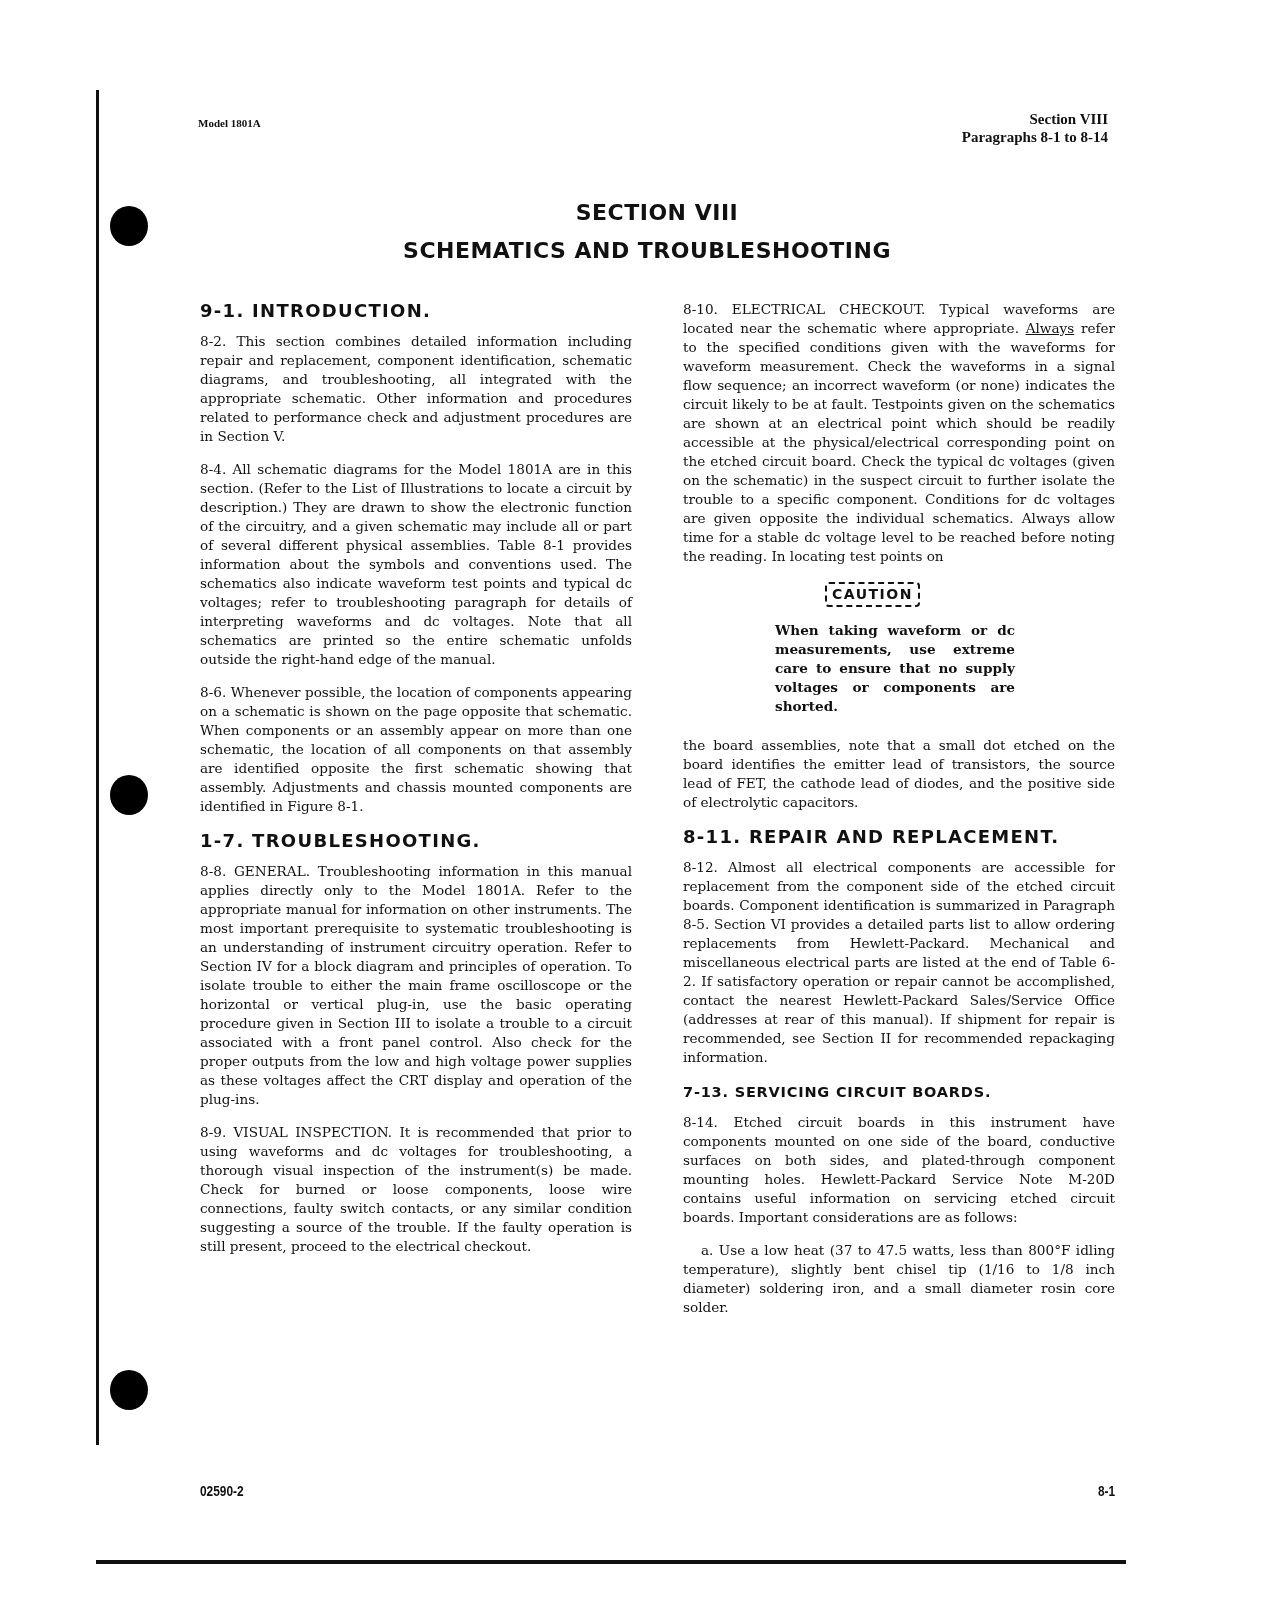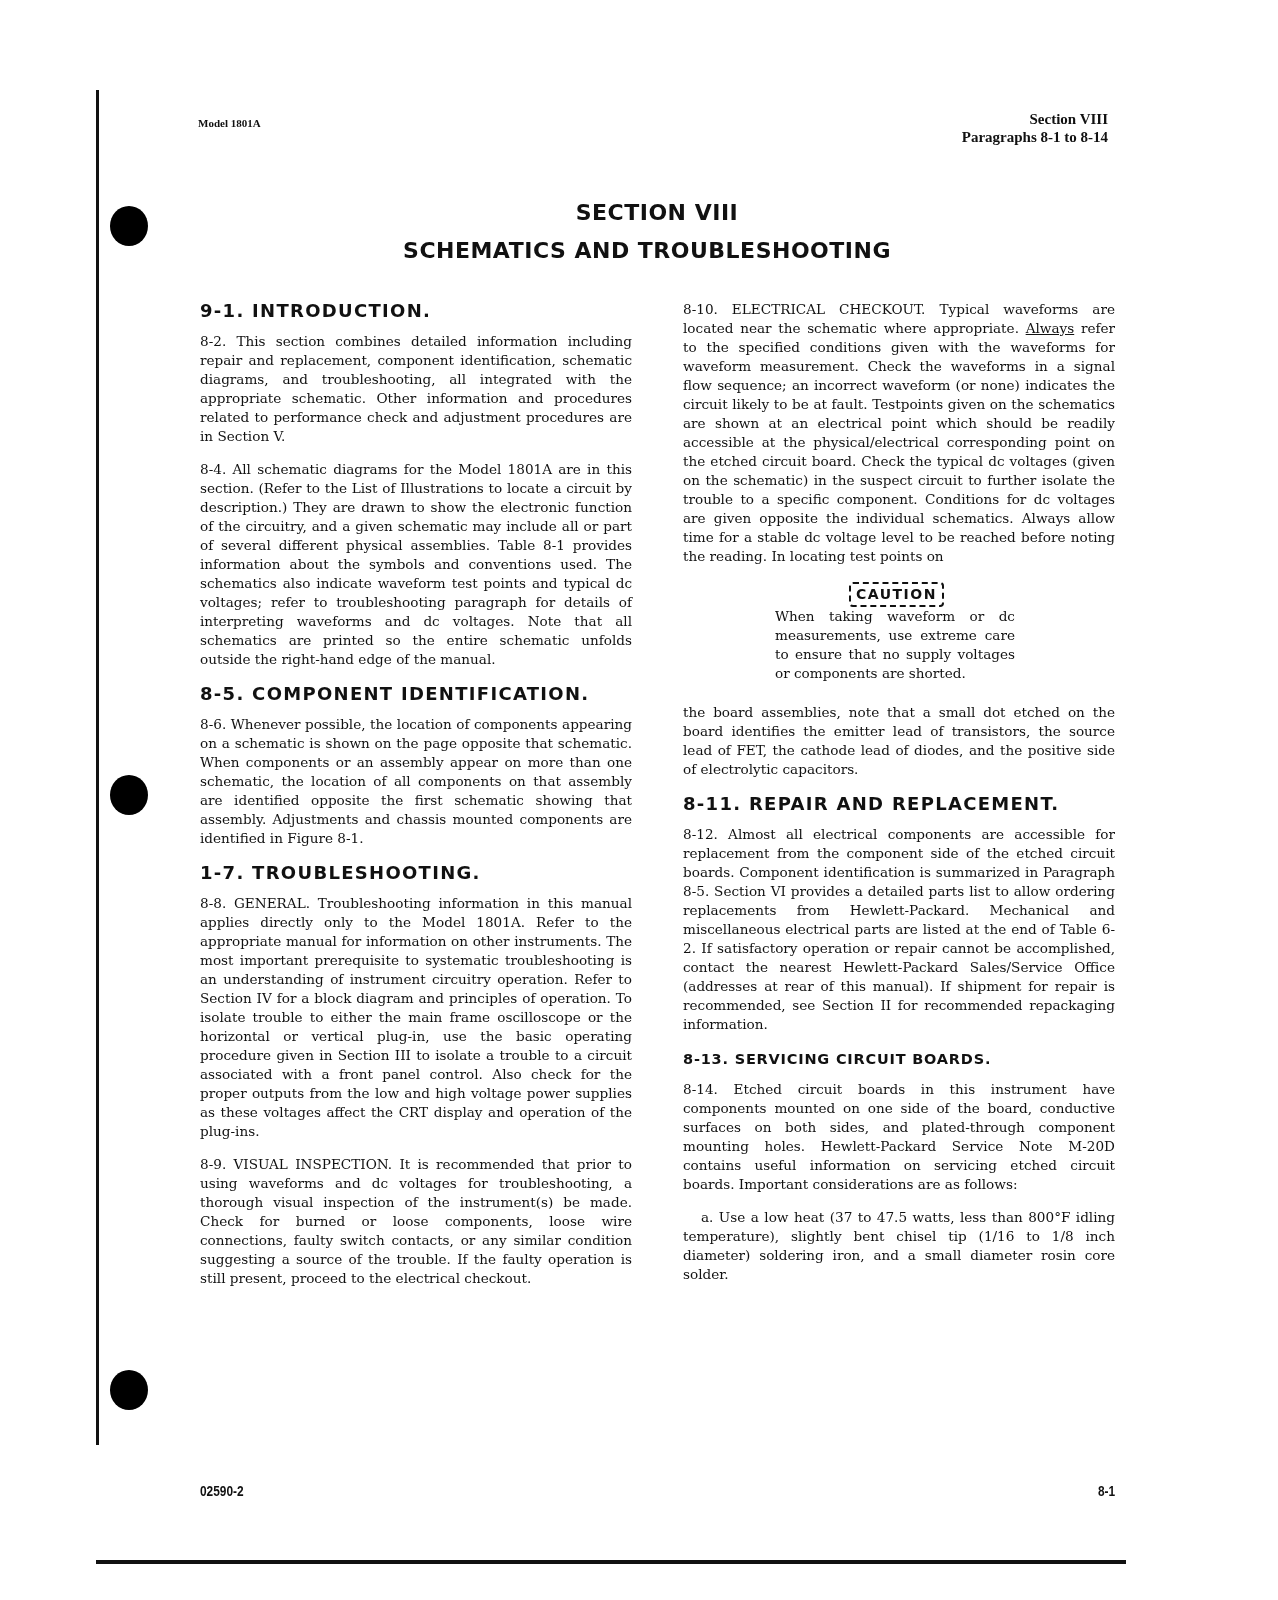--- a/index.html
+++ b/index.html
@@ -20,24 +20,24 @@
   .sec-title.t1 { top:200px; font-size:22px; left:18px; }
   .sec-title.t2 { top:238px; font-size:22px; left:8px; }
   .col { position:absolute; width:432px; font-size:13.6px; line-height:19px; text-align:justify; }
   .col.left { left:200px; top:300px; }
   .col.right { left:683px; top:300px; }
   .heading { font-family:"DejaVu Sans", sans-serif; font-weight:bold; font-size:18px;
              letter-spacing:1.3px; margin:0 0 10px 0; line-height:22px; }
   .heading.small { font-size:14.5px; letter-spacing:0.8px; }
   .para { margin:0 0 14px 0; }
   .caution-wrap { margin:16px 0 20px 0; padding-left:92px; }
-  .caution-badge { display:inline-block; margin-left:74px; border:2px dashed #111; border-radius:4px;
+  .caution-badge { display:inline-block; margin-left:50px; border:2px dashed #111; border-radius:4px;
                    padding:1px 5px; font-family:"DejaVu Sans", sans-serif; font-weight:bold;
                    font-size:14px; letter-spacing:1.5px; }
-  .caution-text { width:240px; text-align:justify; margin-top:0; }
+  .caution-text { width:240px; text-align:justify; margin-top:14px;font-weight:bold; }
   .ftr-left { position:absolute; left:200px; top:1483px; font-family:"Liberation Sans", sans-serif;
               font-weight:bold; font-size:14px; transform:scaleX(0.85); transform-origin:left; }
   .ftr-right { position:absolute; left:1098px; top:1483px; font-family:"Liberation Sans", sans-serif;
                font-weight:bold; font-size:14px; transform:scaleX(0.85); transform-origin:left; }
   .u { text-decoration:underline; }
 </style>
 </head>
 <body>
 
 <div class="page-edge-left"></div>
@@ -52,39 +52,38 @@
   <div>Paragraphs 8-1 to 8-14</div>
 </div>
 
 <div class="sec-title t1">SECTION VIII</div>
 <div class="sec-title t2">SCHEMATICS AND TROUBLESHOOTING</div>
 
 <div class="col left">
   <div class="heading">9-1. INTRODUCTION.</div>
   <p class="para">8-2. This section combines detailed information including repair and replacement, component identification, schematic diagrams, and troubleshooting, all integrated with the appropriate schematic. Other information and procedures related to performance check and adjustment procedures are in Section V.</p>
   <p class="para">8-4. All schematic diagrams for the Model 1801A are in this section. (Refer to the List of Illustrations to locate a circuit by description.) They are drawn to show the electronic function of the circuitry, and a given schematic may include all or part of several different physical assemblies. Table 8-1 provides information about the symbols and conventions used. The schematics also indicate waveform test points and typical dc voltages; refer to troubleshooting paragraph for details of interpreting waveforms and dc voltages. Note that all schematics are printed so the entire schematic unfolds outside the right-hand edge of the manual.</p>
-  <div class="heading">8-5. COMPONENT IDENTIFICATION.</div>
   <p class="para">8-6. Whenever possible, the location of components appearing on a schematic is shown on the page opposite that schematic. When components or an assembly appear on more than one schematic, the location of all components on that assembly are identified opposite the first schematic showing that assembly. Adjustments and chassis mounted components are identified in Figure 8-1.</p>
   <div class="heading">1-7. TROUBLESHOOTING.</div>
   <p class="para">8-8. GENERAL. Troubleshooting information in this manual applies directly only to the Model 1801A. Refer to the appropriate manual for information on other instruments. The most important prerequisite to systematic troubleshooting is an understanding of instrument circuitry operation. Refer to Section IV for a block diagram and principles of operation. To isolate trouble to either the main frame oscilloscope or the horizontal or vertical plug-in, use the basic operating procedure given in Section III to isolate a trouble to a circuit associated with a front panel control. Also check for the proper outputs from the low and high voltage power supplies as these voltages affect the CRT display and operation of the plug-ins.</p>
   <p class="para">8-9. VISUAL INSPECTION. It is recommended that prior to using waveforms and dc voltages for troubleshooting, a thorough visual inspection of the instrument(s) be made. Check for burned or loose components, loose wire connections, faulty switch contacts, or any similar condition suggesting a source of the trouble. If the faulty operation is still present, proceed to the electrical checkout.</p>
 </div>
 
 <div class="col right">
   <p class="para" style="margin-bottom:11px;">
     <span>8-10. ELECTRICAL CHECKOUT. Typical waveforms are located near the schematic where appropriate.</span>
     <span class="u">Always</span>
     <span>refer to the specified conditions given with the waveforms for waveform measurement. Check the waveforms in a signal flow sequence; an incorrect waveform (or none) indicates the circuit likely to be at fault. Testpoints given on the schematics are shown at an electrical point which should be readily accessible at the physical/electrical corresponding point on the etched circuit board. Check the typical dc voltages (given on the schematic) in the suspect circuit to further isolate the trouble to a specific component. Conditions for dc voltages are given opposite the individual schematics. Always allow time for a stable dc voltage level to be reached before noting the reading. In locating test points on</span>
   </p>
   <div class="caution-wrap">
     <span class="caution-badge">CAUTION</span>
     <div class="caution-text">When taking waveform or dc measurements, use extreme care to ensure that no supply voltages or components are shorted.</div>
   </div>
   <p class="para">the board assemblies, note that a small dot etched on the board identifies the emitter lead of transistors, the source lead of FET, the cathode lead of diodes, and the positive side of electrolytic capacitors.</p>
   <div class="heading">8-11. REPAIR AND REPLACEMENT.</div>
   <p class="para">8-12. Almost all electrical components are accessible for replacement from the component side of the etched circuit boards. Component identification is summarized in Paragraph 8-5. Section VI provides a detailed parts list to allow ordering replacements from Hewlett-Packard. Mechanical and miscellaneous electrical parts are listed at the end of Table 6-2. If satisfactory operation or repair cannot be accomplished, contact the nearest Hewlett-Packard Sales/Service Office (addresses at rear of this manual). If shipment for repair is recommended, see Section II for recommended repackaging information.</p>
-  <div class="heading small">8-13. SERVICING CIRCUIT BOARDS.</div>
+  <div class="heading small">7-13. SERVICING CIRCUIT BOARDS.</div>
   <p class="para">8-14. Etched circuit boards in this instrument have components mounted on one side of the board, conductive surfaces on both sides, and plated-through component mounting holes. Hewlett-Packard Service Note M-20D contains useful information on servicing etched circuit boards. Important considerations are as follows:</p>
   <p class="para" style="text-indent:18px;">a. Use a low heat (37 to 47.5 watts, less than 800°F idling temperature), slightly bent chisel tip (1/16 to 1/8 inch diameter) soldering iron, and a small diameter rosin core solder.</p>
 </div>
 
 <div class="ftr-left">02590-2</div>
 <div class="ftr-right">8-1</div>
 
 </body></html>

